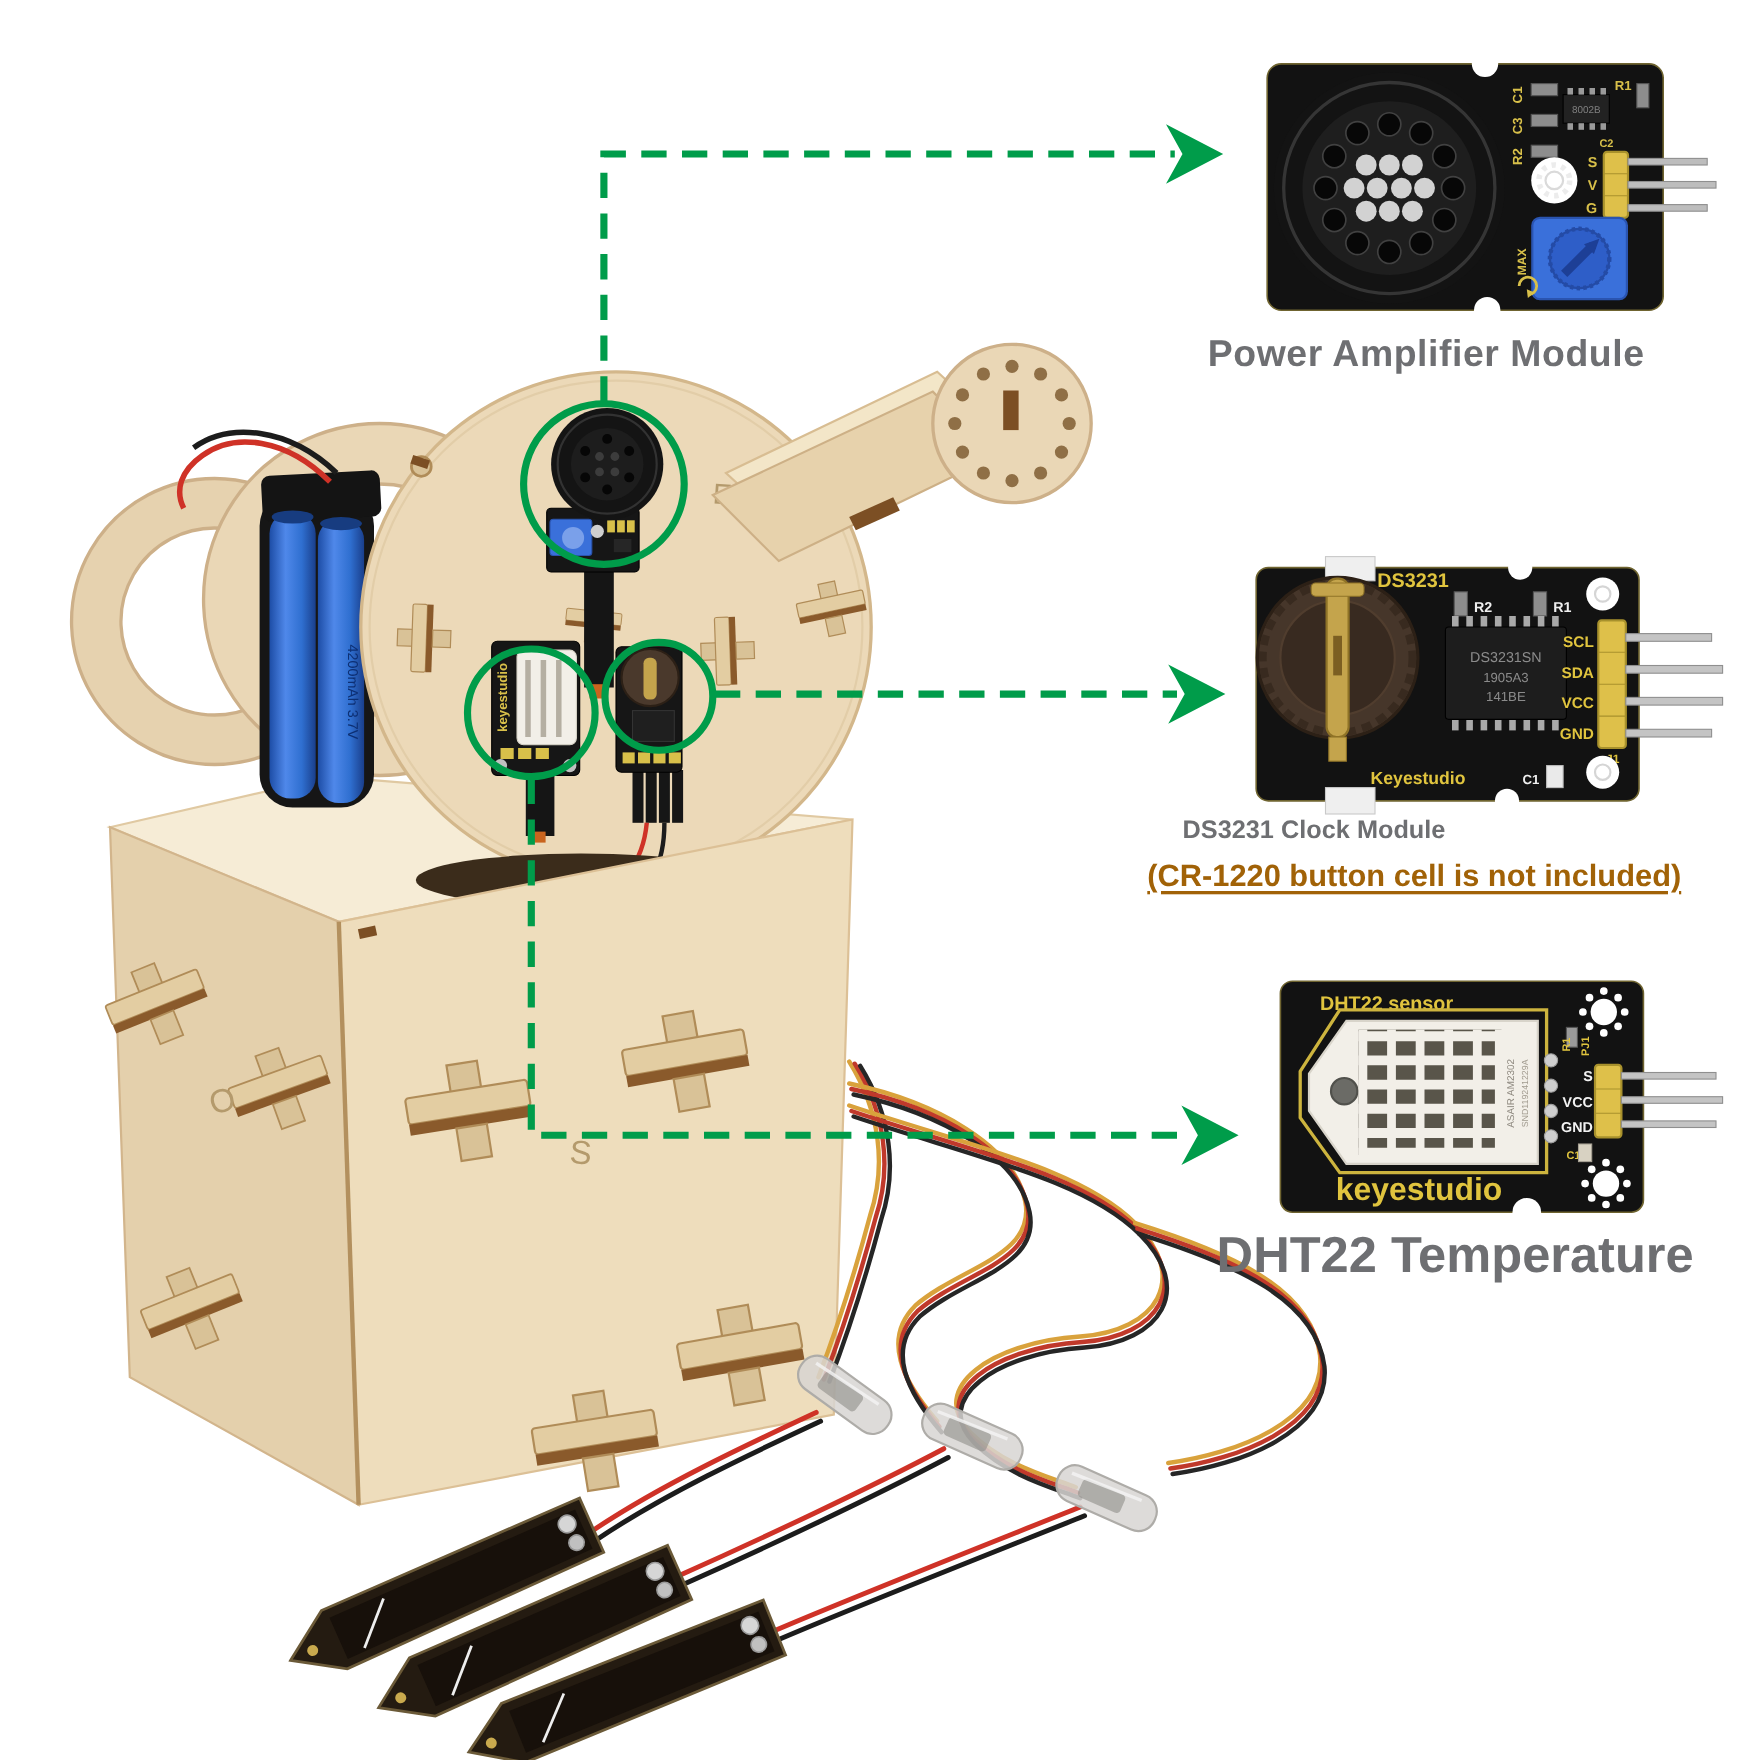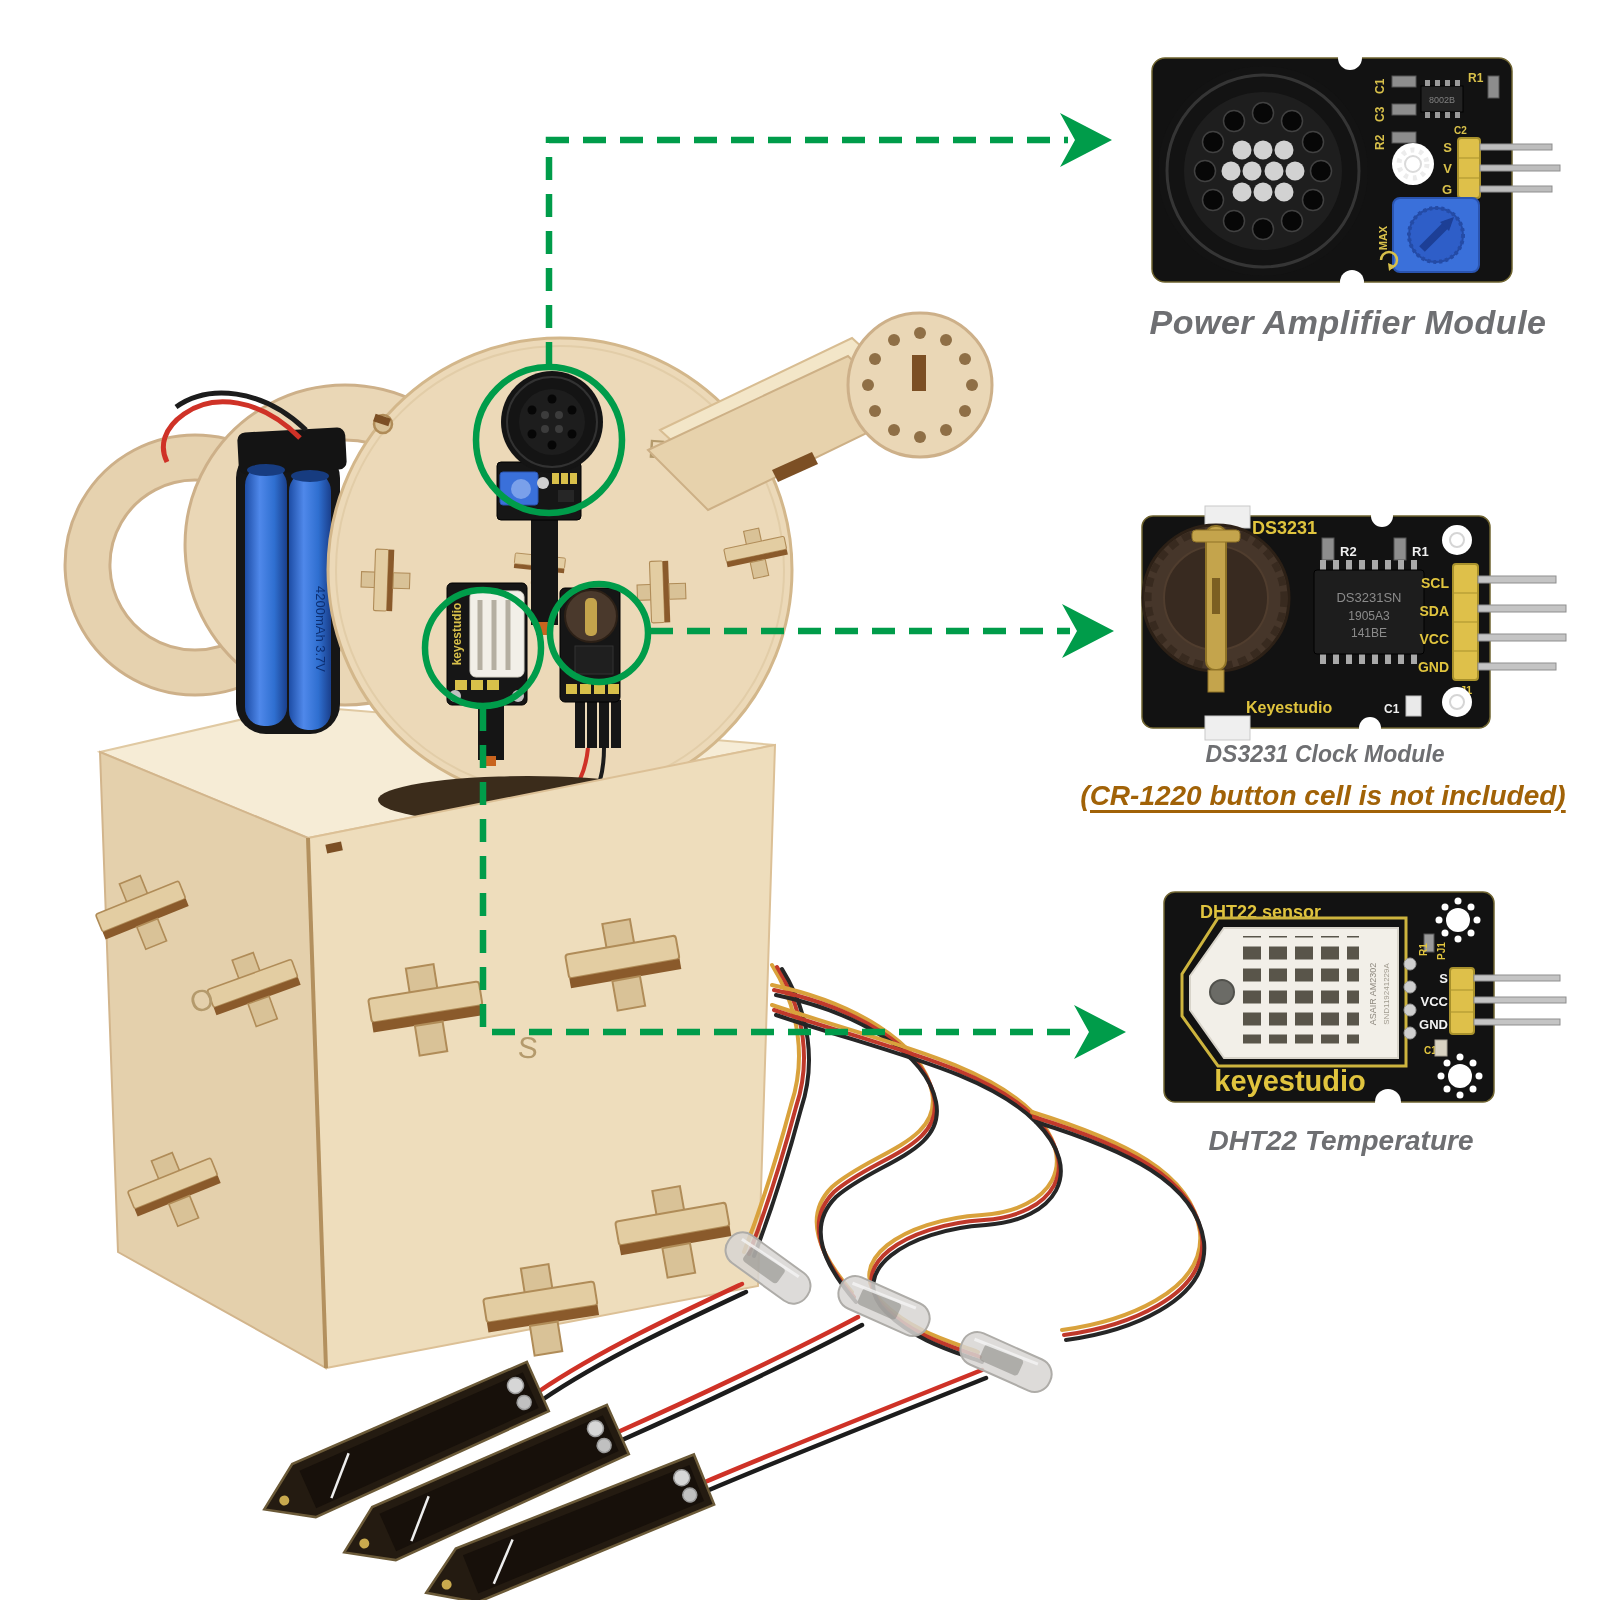--- a/index.html
+++ b/index.html
@@ -1,25 +1,25 @@
 <!DOCTYPE html>
 <html><head>
 <meta charset="utf-8">
 <style>
   html,body{margin:0;padding:0;background:#ffffff;}
   #stage{position:relative;width:1600px;height:1600px;background:#ffffff;overflow:hidden;
          font-family:"Liberation Sans", sans-serif;}
   #stage svg{position:absolute;left:0;top:0;}
   .module-fig{position:absolute;}
-  .caption{position:absolute;text-align:center;font-weight:700;color:#6e6f72;font-style:italic;}
+  .caption{position:absolute;font-weight:700;color:#6e6f72;}
   .cap-amp{left:1098px;top:303px;width:500px;font-size:34px;letter-spacing:.5px;}
   .cap-clock{left:1075px;top:741px;width:500px;font-size:23px;}
   .cap-note{left:1043px;top:780px;width:560px;font-size:28px;color:#a16207;}
   .cap-note span{text-decoration:underline;text-decoration-thickness:3px;text-underline-offset:5px;}
-  .cap-dht{left:1106px;top:1124px;width:470px;font-size:28px;line-height:33px;}
+  .cap-dht{left:1106px;top:1124px;width:470px;font-size:46px;line-height:33px;}
   text{font-family:"Liberation Sans", sans-serif;}
 </style>
 </head>
 <body>
 
 <div id="stage">
 
   <svg width="1600" height="1600" viewBox="0 0 1600 1600">
     <defs>
       <linearGradient id="batG" x1="0" y1="0" x2="1" y2="0">

